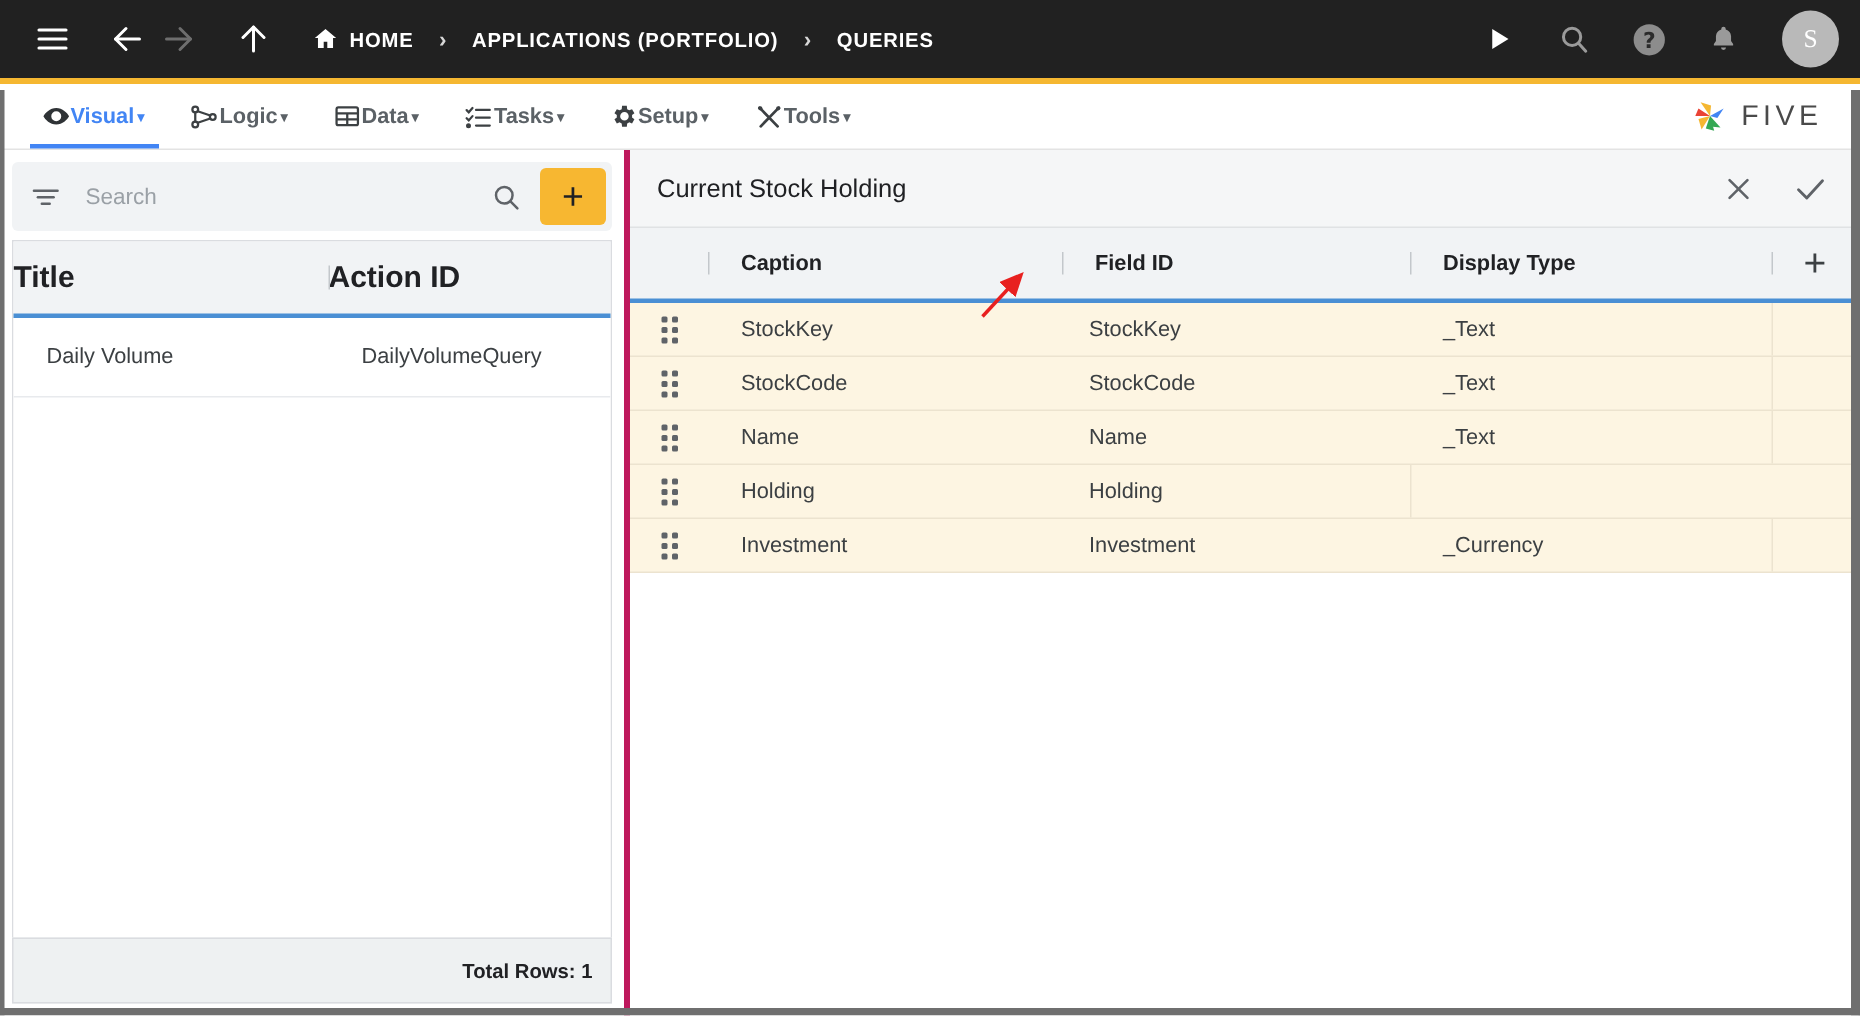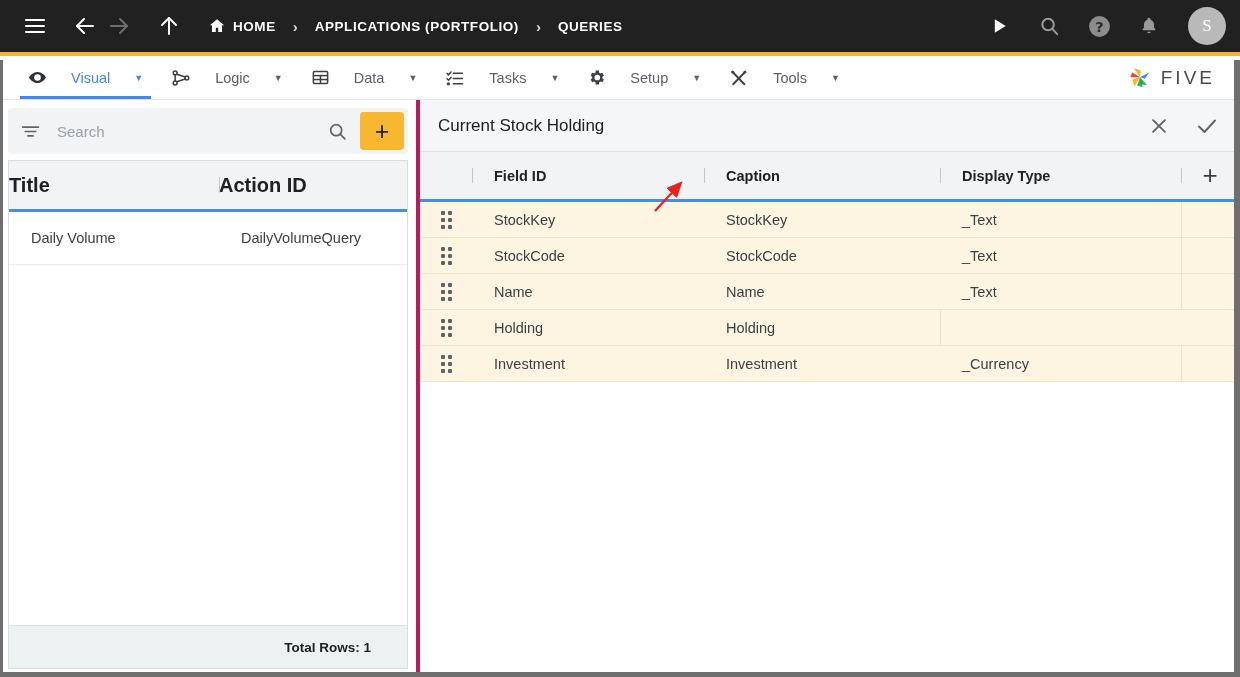--- a/index.html
+++ b/index.html
@@ -64,23 +64,23 @@
   
   .menubar {
     height: 44px; flex: 0 0 44px;
     background: #ffffff;
     display: flex; align-items: stretch;
     padding-left: 14px;
     position: relative;
     border-bottom: 1px solid #e3e3e3;
   }
   .menu-item {
-    display: flex; align-items: center; gap: 24px;
+    display: flex; align-items: center; gap: 0;
     padding: 0 14px;
-    color: #5b6166; font-size: 14.5px; font-weight: normal;
+    color: #5b6166; font-size: 14.5px; font-weight: bold;
     position: relative; cursor: pointer;
     white-space: nowrap;
   }
   .menu-item .mi-ico { display: flex; align-items: center; color: #3c4043; }
   .menu-item .caret { font-size: 9px; line-height: 1; margin-top: 1px; }
   .menu-item.active { color: #4285F4; }
   .menu-item.active .caret { color: #4285F4; }
   .menu-item.active::after {
     content: ""; position: absolute;
     left: 6px; right: 6px; bottom: 0; height: 3px;
@@ -162,21 +162,21 @@
   }
   .lr-cell { font-size: 14.5px; color: #3c4043; padding-left: 22px; }
   .lr-cell.c1 { width: 210px; }
   .lr-cell.c2 { flex: 1 1 auto; }
   .list-foot {
     height: 44px; flex: 0 0 44px;
     background: #eef1f2;
     border: 1px solid #dadce0;
     margin: 0 8px 8px 8px;
     display: flex; align-items: center; justify-content: flex-end;
-    padding-right: 36px;
+    padding-right: 12px;
     font-size: 13.5px; font-weight: bold; color: #202124; text-align: right;
   }
 
   
   .right {
     flex: 1 1 auto; display: flex; flex-direction: column;
     background: #ffffff; min-width: 0;
     border-right: 1px solid #9b9b9b;
   }
   .panel-head {
@@ -517,22 +517,22 @@
               <polyline points="4,12.5 9.5,18 20,6.5"></polyline>
             </svg>
           </div>
         </div>
       </div>
 
 
       <div class="grid-wrap">
         <div class="grid-head">
           <div class="gh c-handle"></div>
+          <div class="gh c-caption">Caption</div>
           <div class="gh c-field">Field ID</div>
-          <div class="gh c-caption">Caption</div>
           <div class="gh c-type">Display Type</div>
           <div class="gh c-plus">+</div>
         </div>
 
         <div class="grid-rows">
 
           <div class="grid-row">
             <div class="gc c-handle">
               <span class="handle">
                   <i></i>

